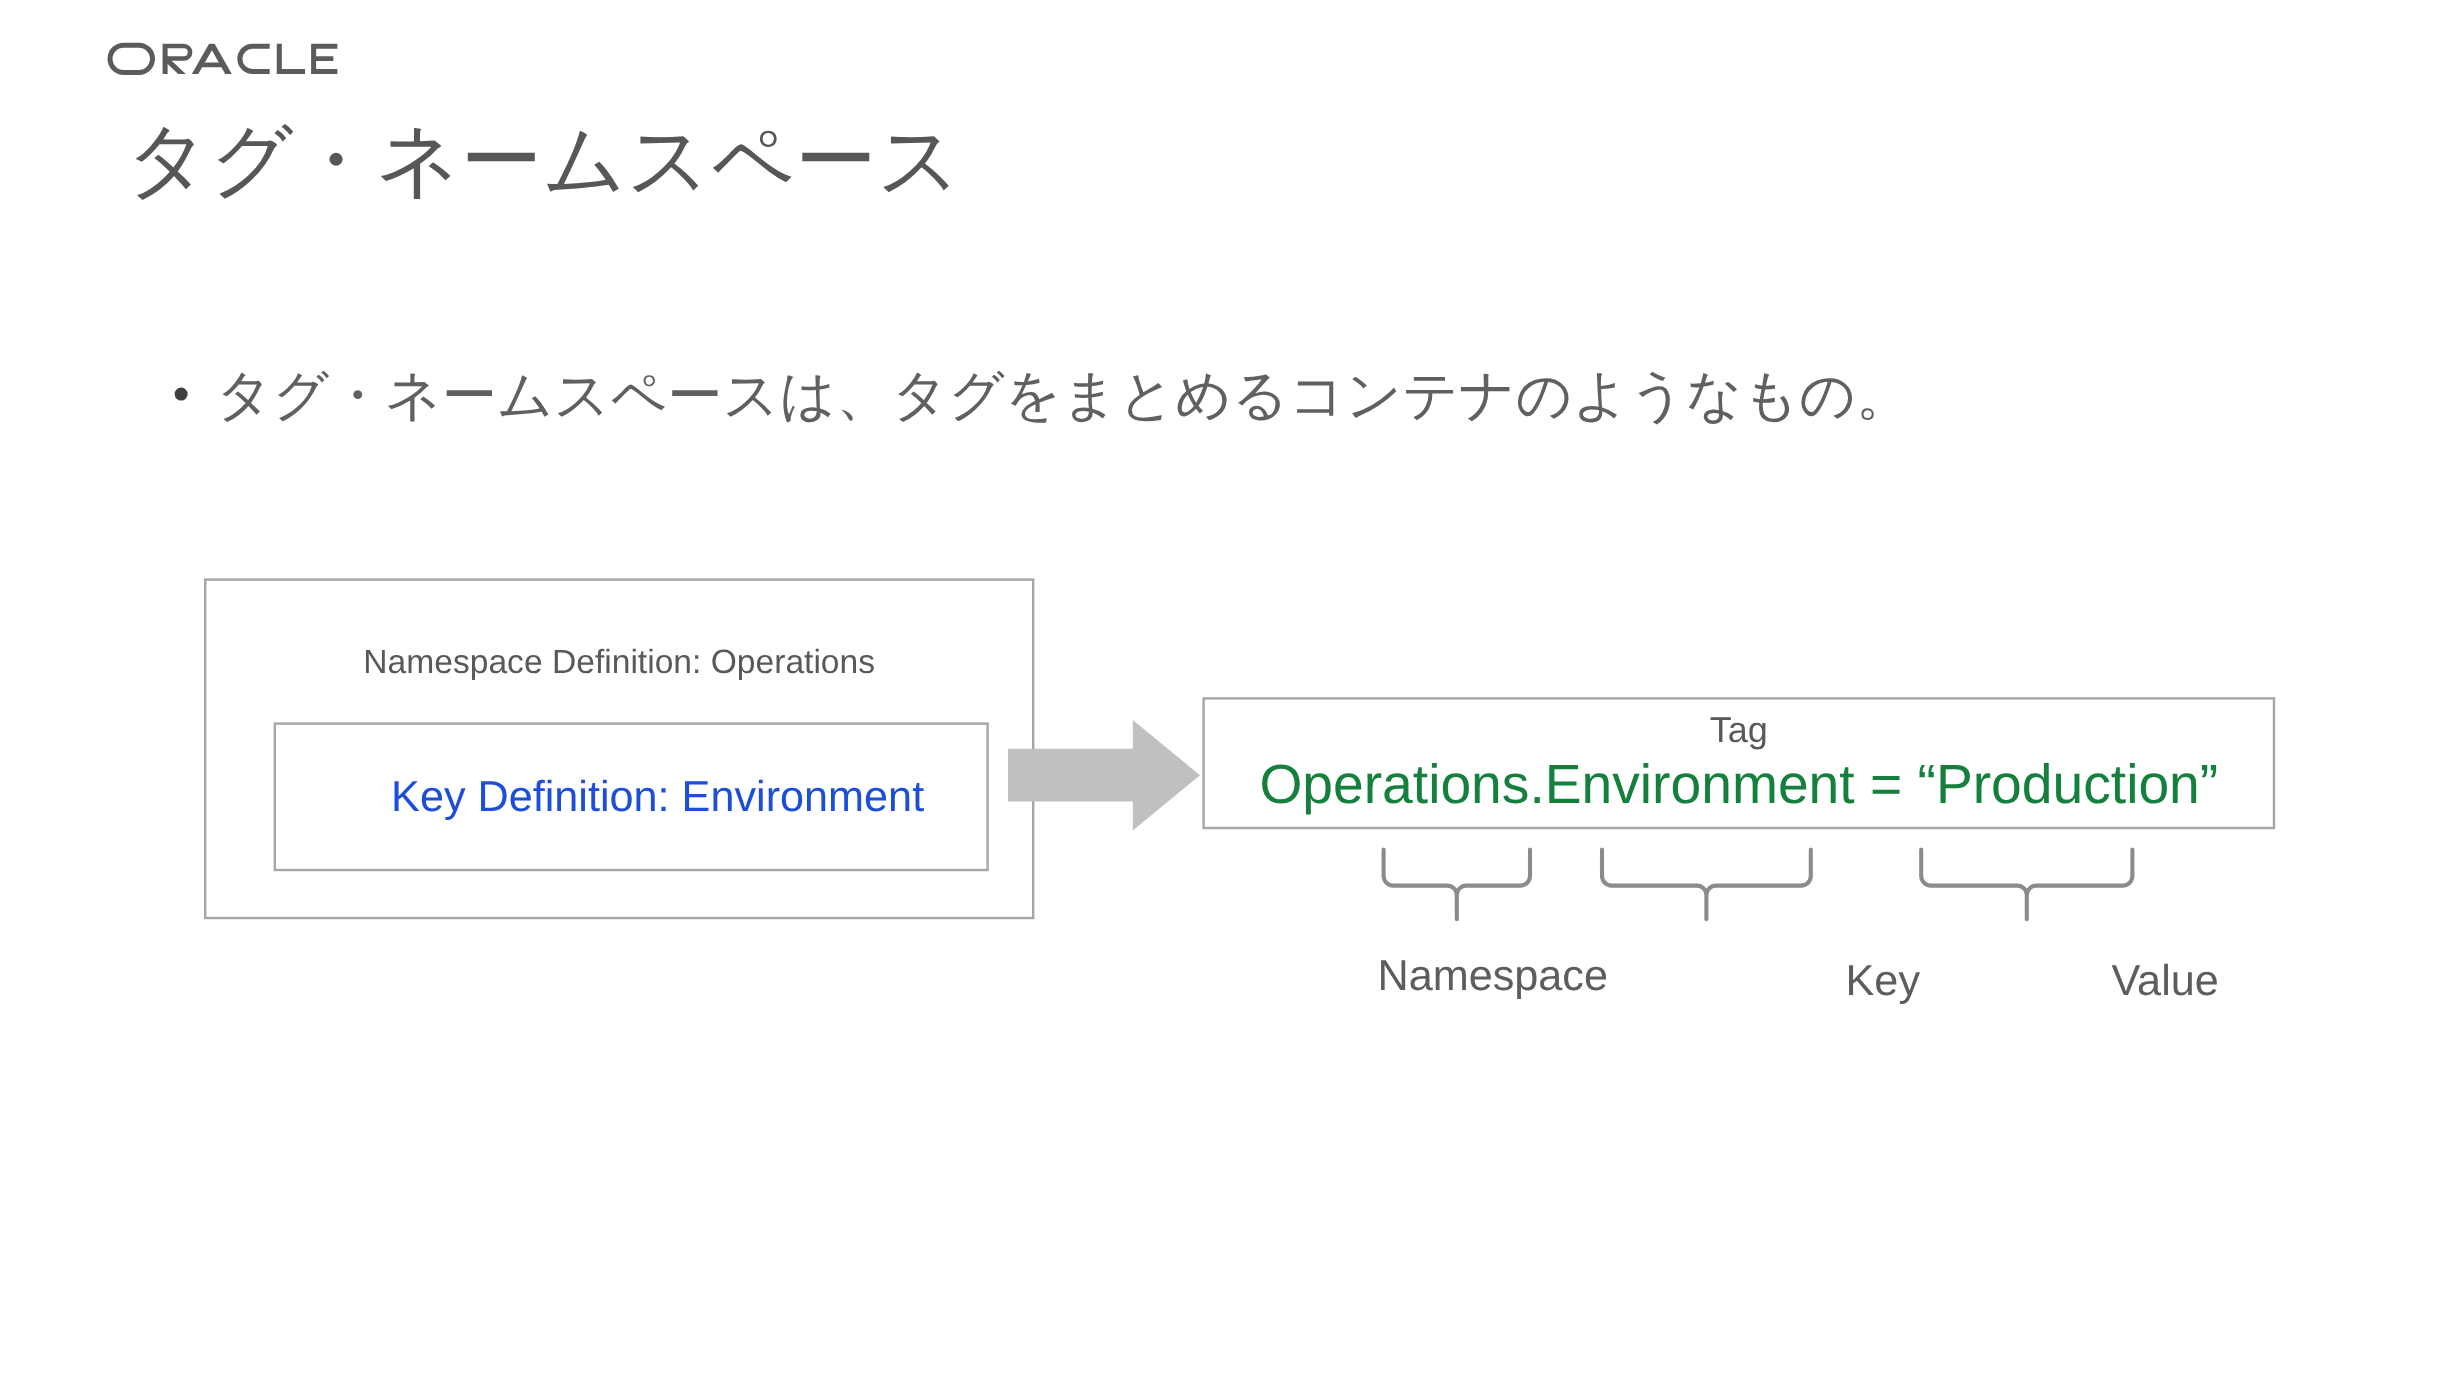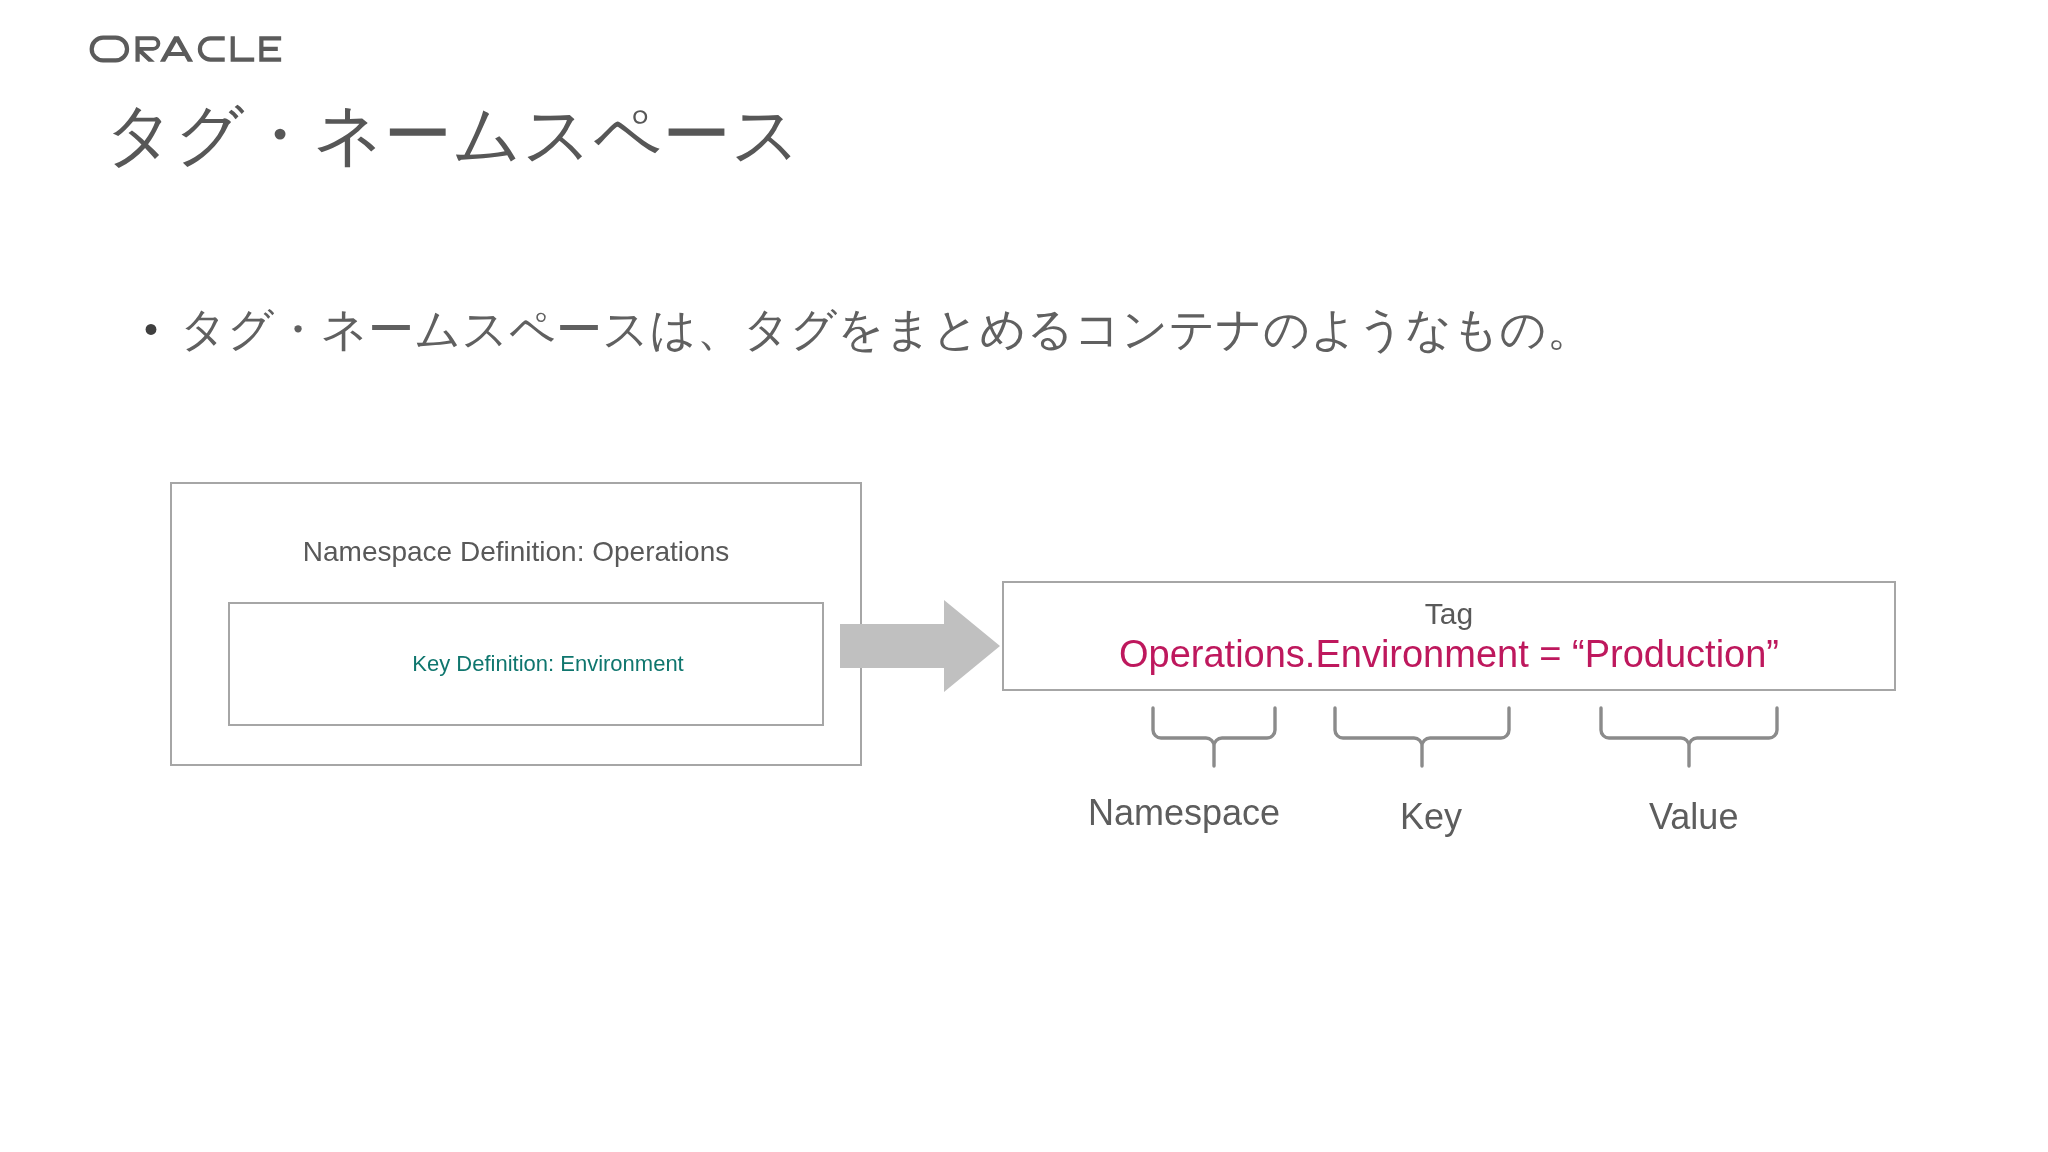--- a/index.html
+++ b/index.html
@@ -106,22 +106,22 @@
   }
   .keybox-label {
     position: absolute;
     left: 0;
     top: 0;
     width: 100%;
     height: 100%;
     display: flex;
     align-items: center;
     justify-content: center;
-    font-size: 22px;
-    color: #0f766e;
+    font-size: 36px;
+    color: #1d4ed8;
     white-space: nowrap;
     padding-left: 44px;
   }
 
   #arrow {
     position: absolute;
     left: 840px;
     top: 600px;
     width: 160px;
     height: 92px;
@@ -150,38 +150,38 @@
     gap: 2px;
     border-radius: 29px;
   }
   .tagbox-line1 {
     font-size: 30px;
     color: #595959;
     line-height: 1.12;
     white-space: nowrap;
   }
   .tagbox-line2 {
-    font-size: 38px;
-    color: #be185d;
+    font-size: 46px;
+    color: #15803d;
     line-height: 1.12;
     white-space: nowrap;
   }
 
   
   .brace {
     position: absolute;
     height: 62px;
   }
   .brace svg { display: block; width: 100%; height: 100%; }
 
   .brace-label {
     position: absolute;
     font-size: 36px;
     color: #5d5d5d;
-    text-align: left;
+    text-align: right;
     white-space: nowrap;
   }
 
   
   #footer {
     position: absolute;
     left: 85px;
     top: 1102px;
     font-size: 18px;
     color: #6e6e6e;

